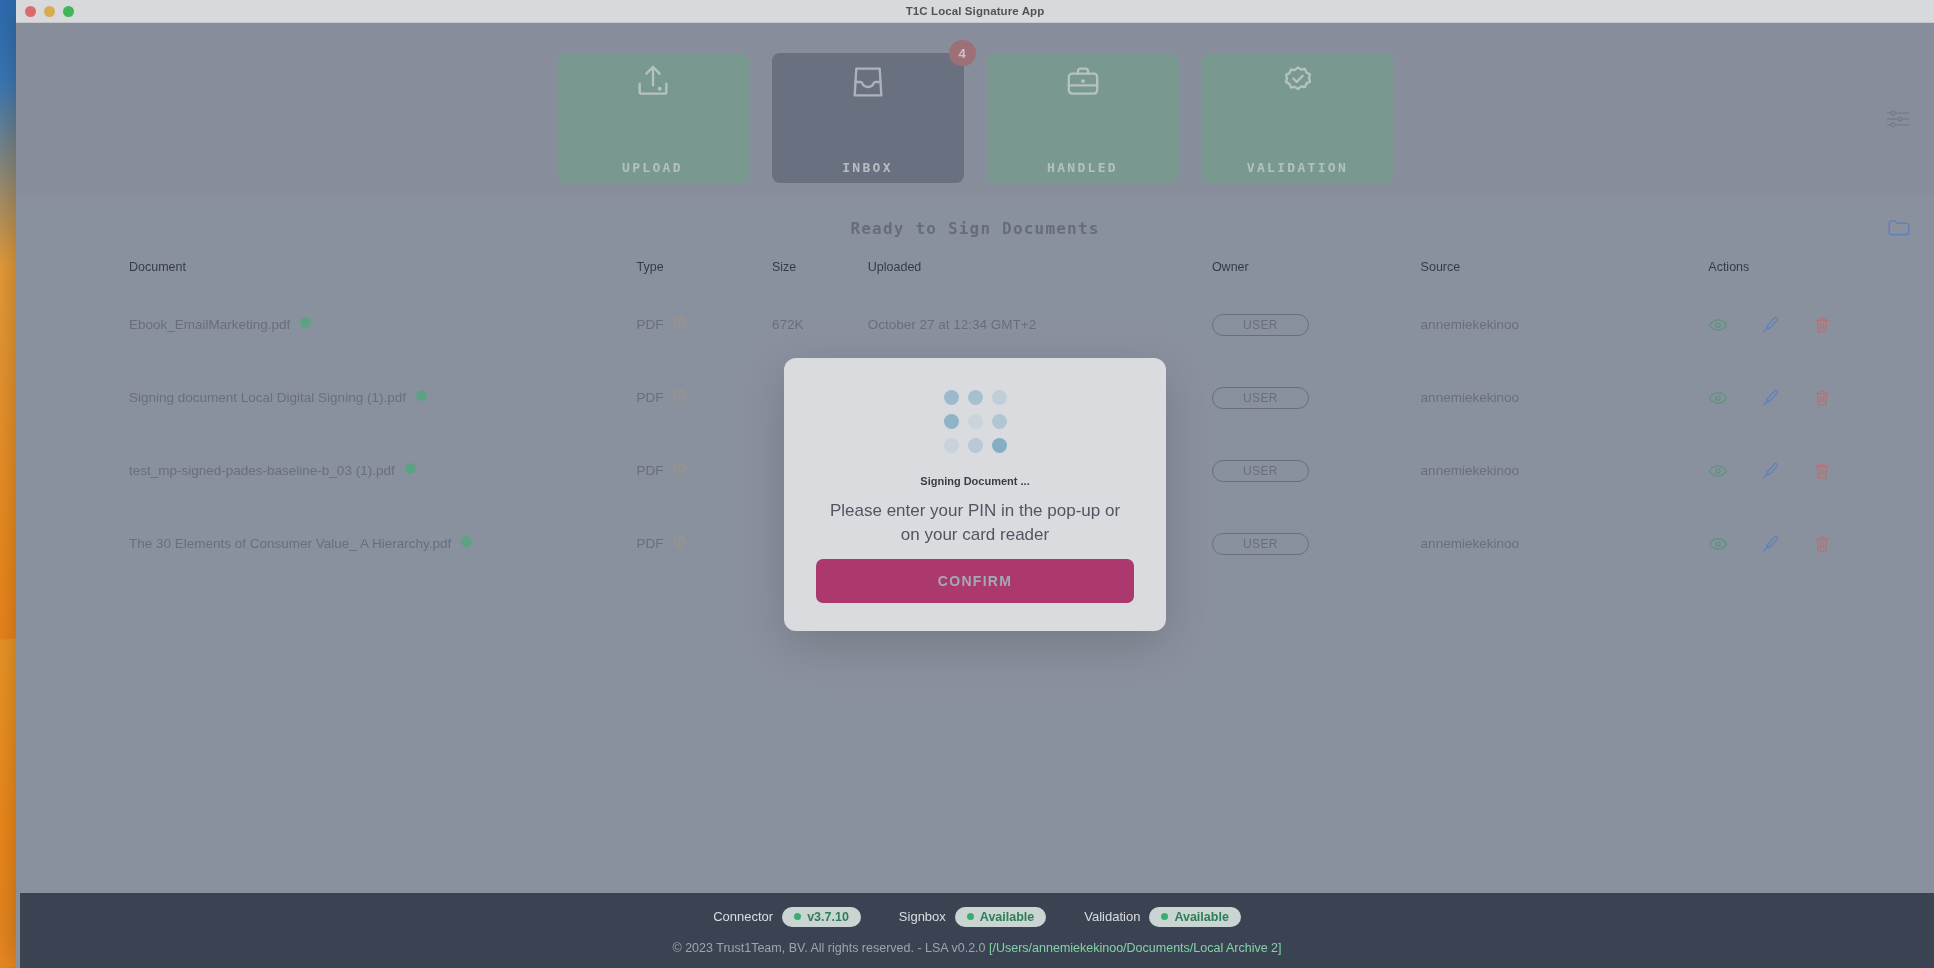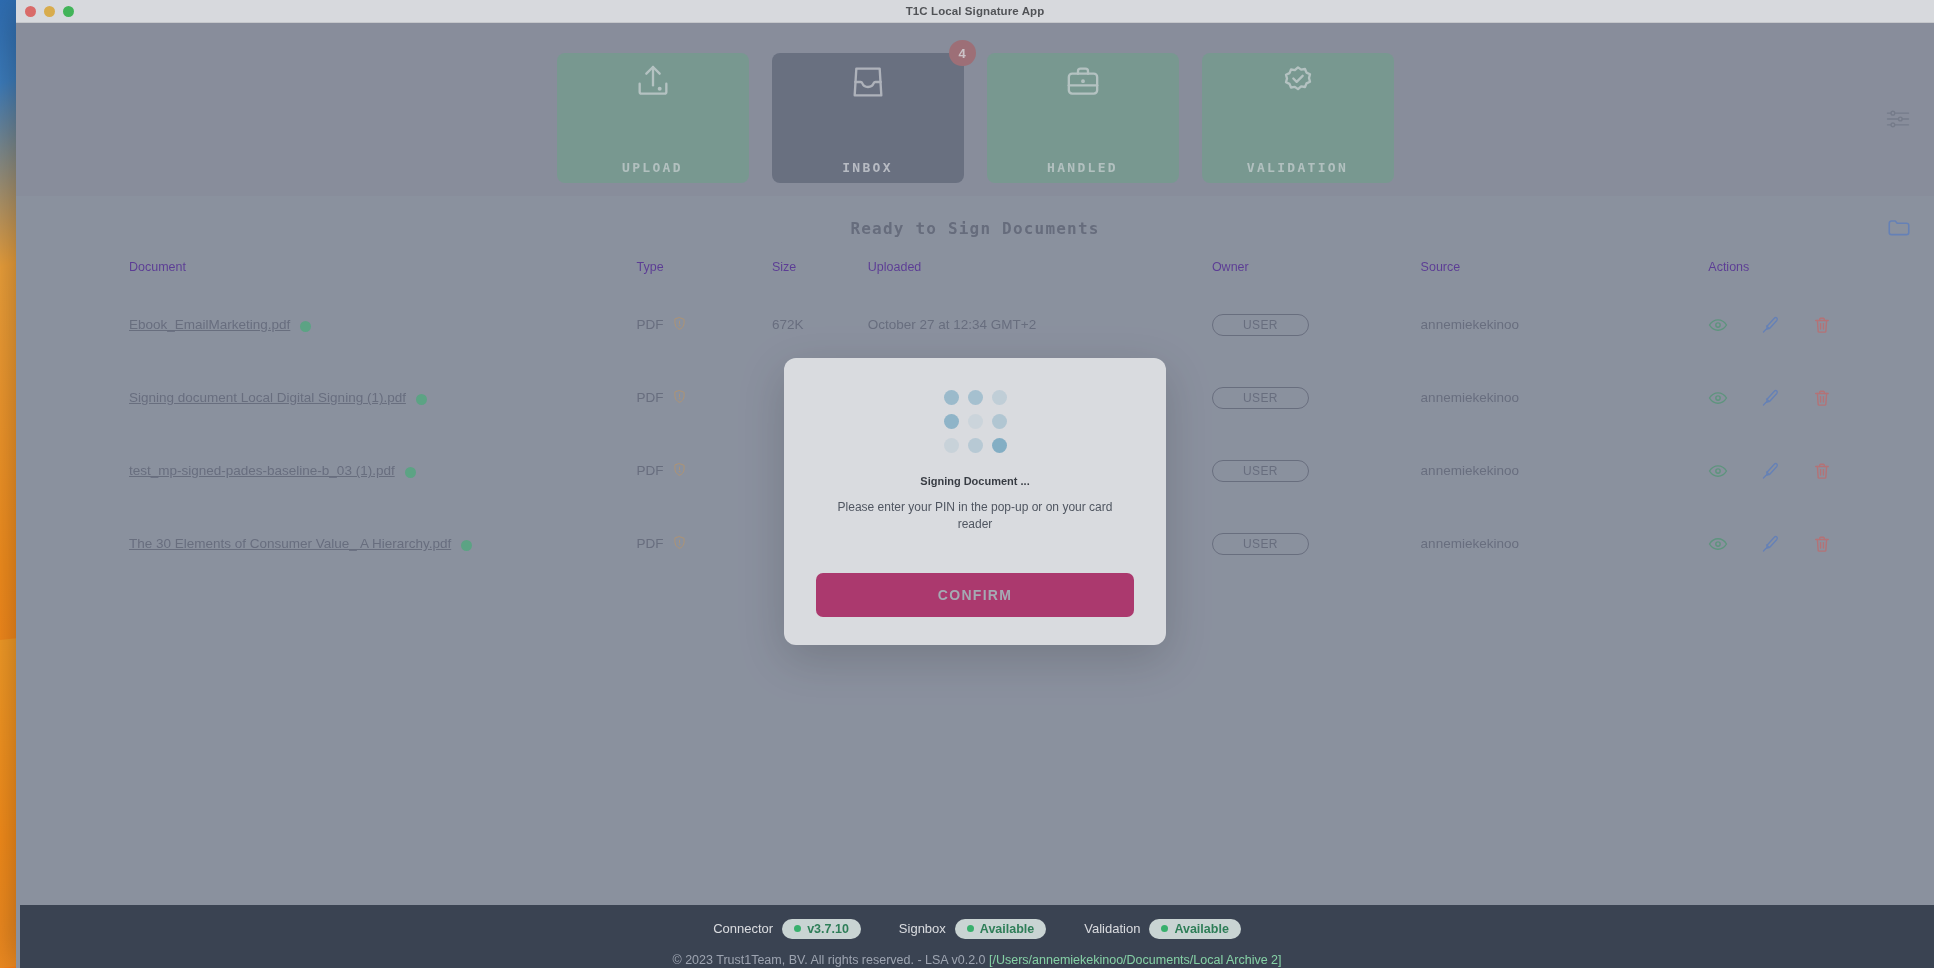--- a/index.html
+++ b/index.html
@@ -155,39 +155,39 @@
   table.doc-table {
     width: 100%;
     border-collapse: collapse;
     margin-top: 22px;
     table-layout: fixed;
   }
   table.doc-table th {
     text-align: left;
     font-size: 12.5px;
     font-weight: normal;
-    color: #4c1d95;
+    color: #0f172a;
     padding: 0 0 14px 0;
   }
   table.doc-table td {
     font-size: 13.5px;
     color: #5d6375;
     height: 73px;
     vertical-align: middle;
     padding: 0;
   }
   .col-doc    { width: 550px; padding-left: 113px !important; }
   .col-type   { width: 120px; }
   .col-size   { width: 85px; margin-top: 18px; }
   .col-upl    { width: 305px; }
   .col-owner  { width: 185px; }
   .col-source { width: 255px; }
   .col-act    { width: 200px; }
 
-  .doc-cell { display: flex; align-items: flex-end; gap: 10px; text-decoration: underline; }
+  .doc-cell { display: flex; align-items: flex-start; gap: 10px; }
   .dot-green {
     width: 11px; height: 11px; border-radius: 50%;
     background: #4caf7d; display: inline-block; flex: none;
   }
   .type-cell { display: flex; align-items: center; gap: 8px; }
   .shield {
     width: 15px; height: 17px; flex: none; opacity: .85;
   }
   .pill {
     display: inline-flex;
@@ -200,21 +200,21 @@
     letter-spacing: .4px;
     color: #5d6375;
   }
   .actions { display: flex; align-items: center; gap: 32px; }
   .act-icon { width: 20px; height: 20px; cursor: pointer; display: block; }
 
   
   .footer {
     position: absolute;
     left: 4px; right: 0; bottom: 0;
-    height: 63px;
+    height: 75px;
     background: #1c2636;
     color: #ffffff;
   }
   .footer-status {
     height: 47px;
     display: flex;
     align-items: center;
     justify-content: center;
     gap: 10px;
     font-size: 13px;
@@ -275,25 +275,25 @@
     background: #5ca9cc;
     display: block;
   }
   .modal-title {
     font-size: 11px;
     font-weight: bold;
     color: #171a1f;
     margin-bottom: 12px;
   }
   .modal-sub {
-    font-size: 12px;
+    font-size: 17px;
     color: #3b414b;
     line-height: 1.42;
     padding: 0 6px;
-    margin-bottom: 40px;
+    margin-bottom: 12px;
   }
   .confirm-btn {
     display: block;
     width: 100%;
     height: 44px;
     border: none;
     border-radius: 7px;
     background: #be185d;
     color: #b4b9c1;
     font-family: "Liberation Sans", sans-serif;

